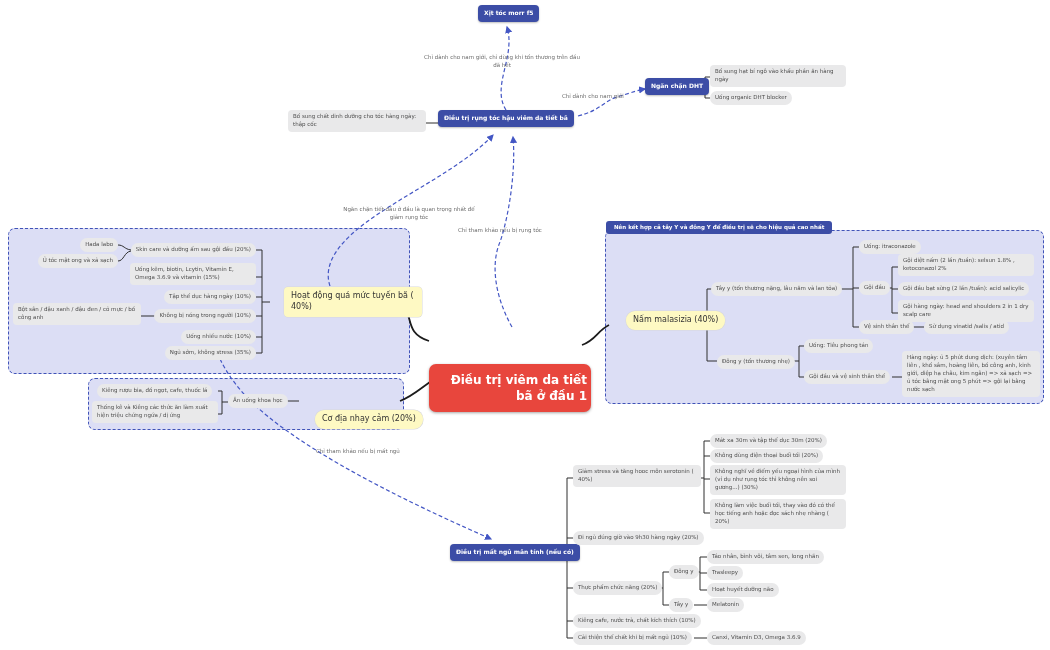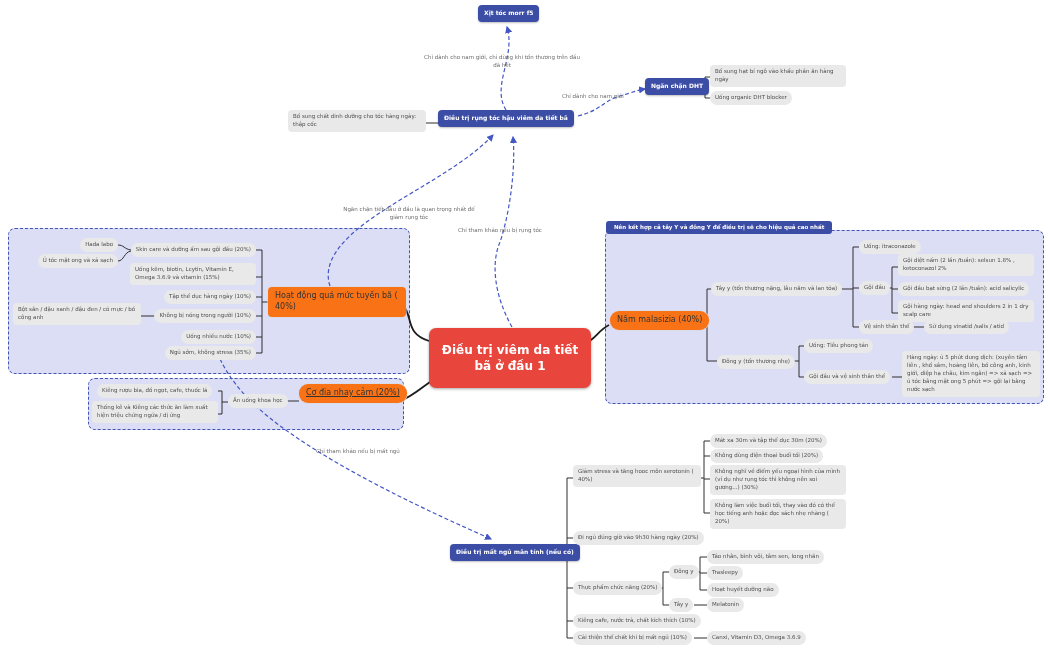--- a/index.html
+++ b/index.html
@@ -10,29 +10,29 @@
   
   #wires{position:absolute;left:0;top:0;pointer-events:none;}
   .tree{fill:none;stroke:#2f2f2f;stroke-width:1;}
   .trunk{fill:none;stroke:#1c1c1c;stroke-width:1.8;}
   .rel{fill:none;stroke:#4356c4;stroke-width:1.2;stroke-dasharray:4 2.5;}
   
   .node{position:absolute;box-sizing:border-box;border-radius:4px;
         font-size:5.5px;line-height:1.45;color:#4d4d4d;padding:3px 5px;}
   .gray{background:#e9e9ea;}
   .nowrap{white-space:nowrap;border-radius:9px;}
-  .light{background:#f97316;color:#333;box-shadow:0 0 0 .5px #d7d7dc;}
+  .light{background:#fef9c3;color:#333;box-shadow:0 0 0 .5px #d7d7dc;margin-left:16px;}
   .blue{background:#3c4da6;color:#ffffff;font-weight:bold;font-size:6px;
         padding:4px 6px;white-space:nowrap;box-shadow:0 1px 2px rgba(0,0,0,.25);}
   .main8{font-size:8px;line-height:1.35;padding:4px 7px;}
   .banner{position:absolute;background:#3c4da6;color:#fff;font-weight:bold;
           font-size:5.5px;line-height:1.3;padding:3px 8px;border-radius:3px;white-space:nowrap;}
   .center-topic{position:absolute;background:#e8463d;color:#fff;font-weight:bold;
-          font-size:12px;line-height:1.35;text-align:center;border-radius:7px;
-          padding:14px 4px;box-shadow:0 1px 3px rgba(0,0,0,.35);}
+          font-size:12px;line-height:1.35;text-align:right;border-radius:7px;
+          padding:8px 4px;box-shadow:0 1px 3px rgba(0,0,0,.35);margin-top:36px;}
   .label{position:absolute;font-size:5.5px;line-height:1.4;color:#6b6b6b;}
   .tac{text-align:center;}
 </style>
 </head>
 <body>
 
 <div id="canvas">
 
   <div class="boundary" style="left:8px;top:228px;width:400px;height:144px;"></div>
   <div class="boundary" style="left:88px;top:378px;width:314px;height:50px;"></div>
@@ -111,21 +111,21 @@
   <div class="node gray nowrap" style="left:859px;top:320px;">Vệ sinh thân thể</div>
   <div class="node gray nowrap" style="left:924px;top:320px;">Sử dụng vinatid /salis / atid</div>
   <div class="node gray nowrap" style="left:717px;top:355px;">Đông y (tổn thương nhẹ)</div>
   <div class="node gray nowrap" style="left:804px;top:339px;">Uống: Tiêu phong tán</div>
   <div class="node gray nowrap" style="left:804px;top:370px;">Gội đầu và vệ sinh thân thể</div>
   <div class="node gray" style="left:902px;top:351px;width:138px;">Hàng ngày: ủ 5 phút dung dịch: (xuyên tâm liên , khổ sâm, hoàng liên, bồ công anh, kinh giới, diệp hạ châu, kim ngân) =&gt; xả sạch =&gt; ủ tóc bằng mật ong 5 phút =&gt; gội lại bằng nước sạch</div>
 
   <div class="node gray nowrap" style="left:97px;top:384px;">Kiêng rượu bia, đồ ngọt, cafe, thuốc lá</div>
   <div class="node gray" style="left:92px;top:401px;width:126px;">Thống kê và  Kiêng các thức ăn làm xuất hiện triệu chứng ngứa / dị ứng</div>
   <div class="node gray nowrap" style="left:228px;top:394px;">Ăn uống khoa học</div>
-  <div class="node light main8 nowrap" style="left:299px;top:384px;text-decoration:underline;">Cơ địa nhạy cảm (20%)</div>
+  <div class="node light main8 nowrap" style="left:299px;top:410px;">Cơ địa nhạy cảm (20%)</div>
   <div class="label nowrap" style="left:316px;top:448px;">Chỉ tham khảo nếu bị mất ngủ</div>
 
   <div class="node blue" style="left:450px;top:544px;">Điều trị mất ngủ mãn tính (nếu có)</div>
   <div class="node gray" style="left:573px;top:465px;width:128px;">Giảm stress  và tăng hooc môn serotonin ( 40%)</div>
   <div class="node gray nowrap" style="left:710px;top:434px;">Mát xa 30m và tập thể dục 30m (20%)</div>
   <div class="node gray nowrap" style="left:710px;top:449px;">Không dùng điện thoại buổi tối (20%)</div>
   <div class="node gray" style="left:710px;top:465px;width:136px;">Không nghĩ về điểm yếu ngoại hình của mình (ví dụ như rụng tóc thì không nên soi gương...) (30%)</div>
   <div class="node gray" style="left:710px;top:499px;width:136px;">Không làm việc buổi tối, thay vào đó có thể học tiếng anh hoặc đọc sách nhẹ nhàng ( 20%)</div>
   <div class="node gray nowrap" style="left:573px;top:531px;">Đi ngủ đúng giờ vào 9h30 hàng ngày (20%)</div>
   <div class="node gray nowrap" style="left:573px;top:581px;">Thực phẩm chức năng (20%)</div>

